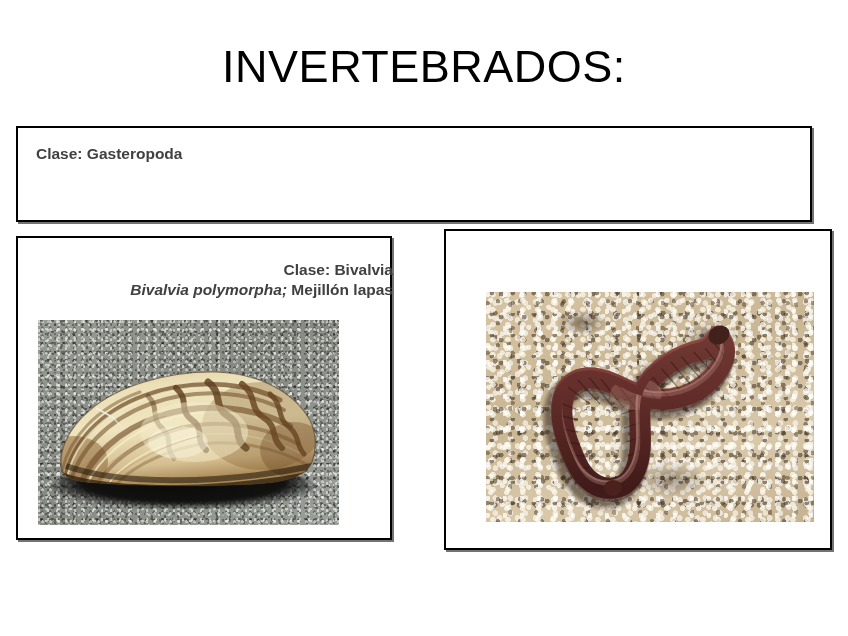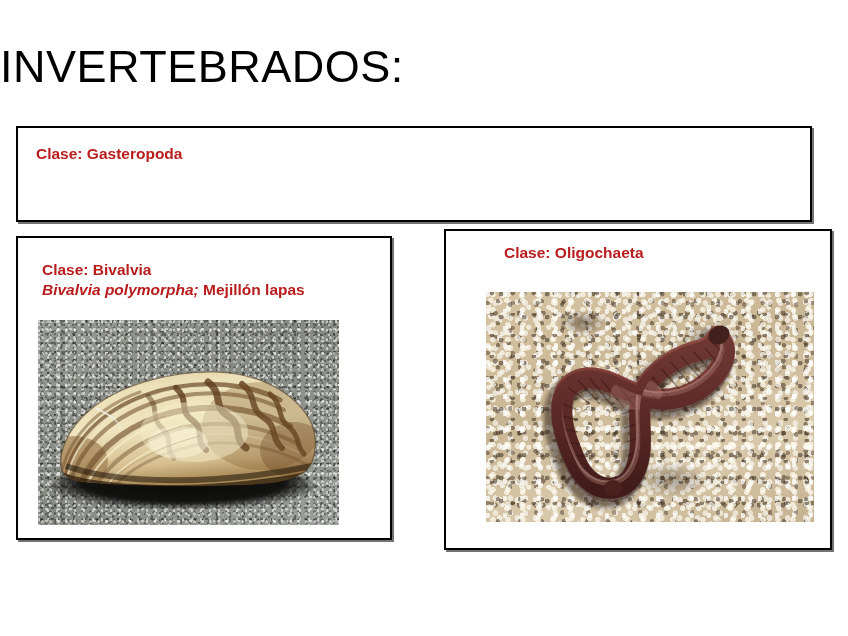--- a/index.html
+++ b/index.html
@@ -15,21 +15,21 @@
     font-family: "Liberation Sans", sans-serif;
     color: #000000;
   }
 
   
   #slide-title {
     position: absolute;
     left: 0;
     top: 44px;
     width: 848px;
-    text-align: left;
+    text-align: center;
     font-size: 45px;
     font-weight: normal;
     letter-spacing: 0.5px;
     line-height: 1;
     color: #000000;
     white-space: nowrap;
   }
 
   
   .frame {
@@ -56,37 +56,38 @@
     left: 444px;
     top: 229px;
     width: 388px;
     height: 321px;
   }
 
   .caption {
     font-size: 15.5px;
     font-weight: 600;
     line-height: 20px;
-    color: #b91c1c;
+    color: #404040;
   }
   .caption .sci {
     font-style: italic;
   }
 
   #gastropod-caption {
     position: absolute;
     left: 18px;
     top: 16px;
     width: 756px;
   }
   #bivalve-caption {
     position: absolute;
-    left: 24px;
+    left: 35px;
     top: 22px;
     width: 340px;
+    text-align: right;
   }
   #oligochaete-caption {
     position: absolute;
     left: 58px;
     top: 12px;
     width: 320px;
   }
 
   
   .photo {
@@ -273,21 +274,20 @@
                  C260,62 262,80 256,96 C250,110 232,116 200,118
                  C150,121 70,120 30,116 C14,114 8,110 6,104 Z" fill="none" stroke="#4a3118" stroke-width="1.2" opacity="0.55"></path>
       </svg>
     </div>
   </div>
 </div>
 
 <div class="frame" id="oligochaete-box">
 
   <div class="caption" id="oligochaete-caption">
-    <div>Clase: Oligochaeta</div>
   </div>
 
   <div class="photo" id="worm-photo">
     <div id="worm-dark-patch-1"></div>
     <div id="worm-dark-patch-2"></div>
     <div id="worm-dark-patch-3"></div>
 
     <div id="worm-body">
       <svg width="328" height="230" viewBox="0 0 328 230" xmlns="http://www.w3.org/2000/svg">
         <defs>

